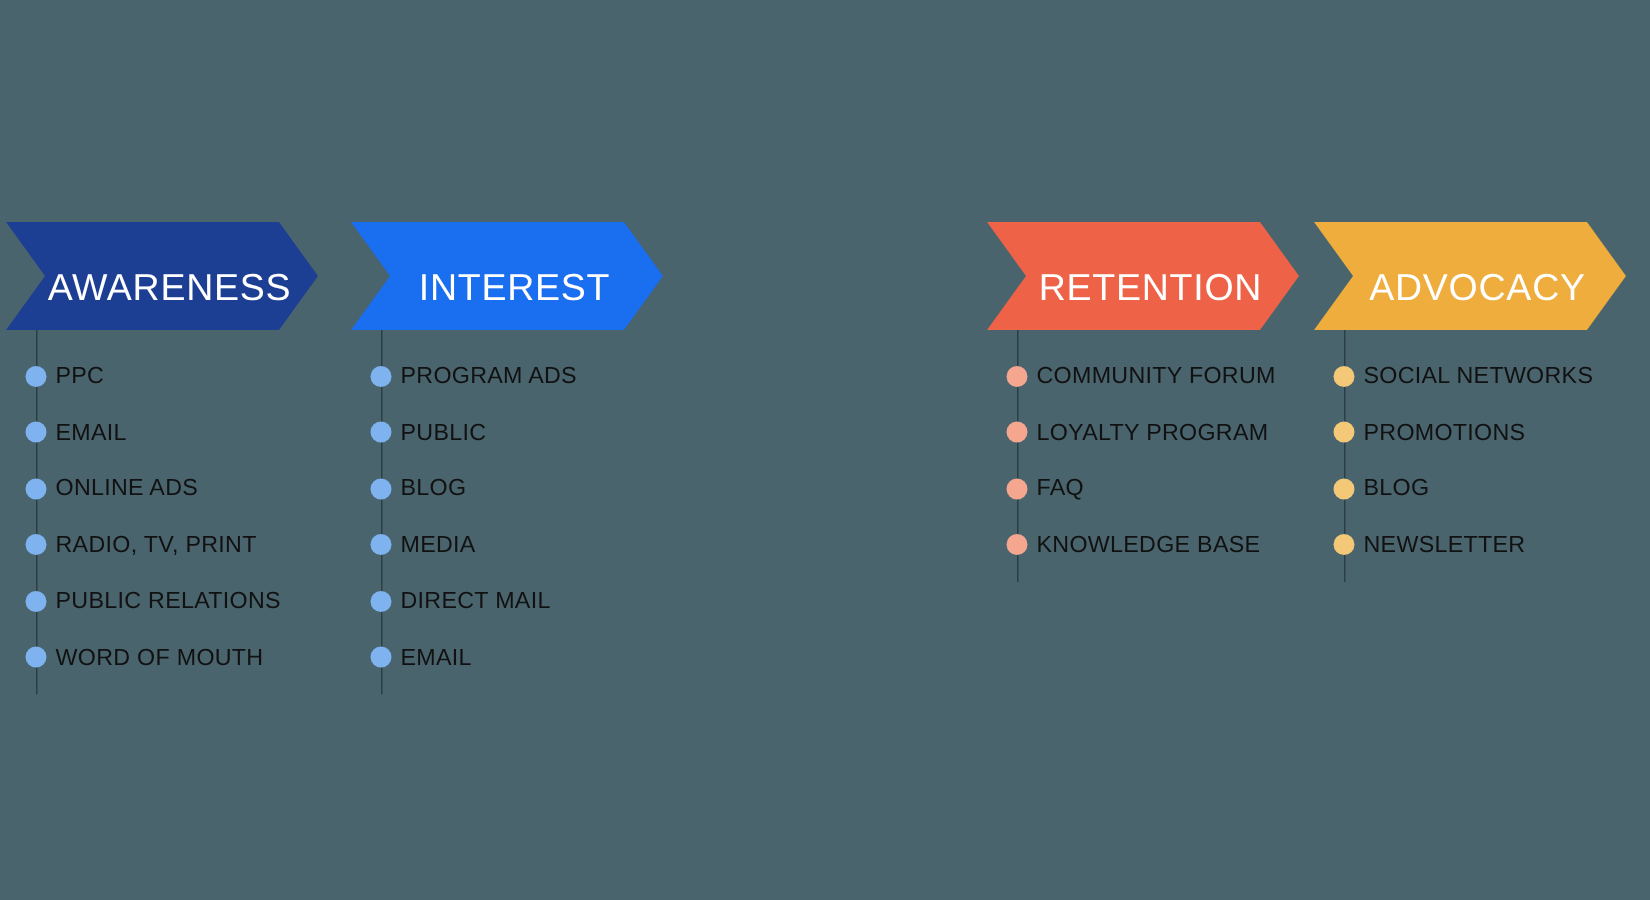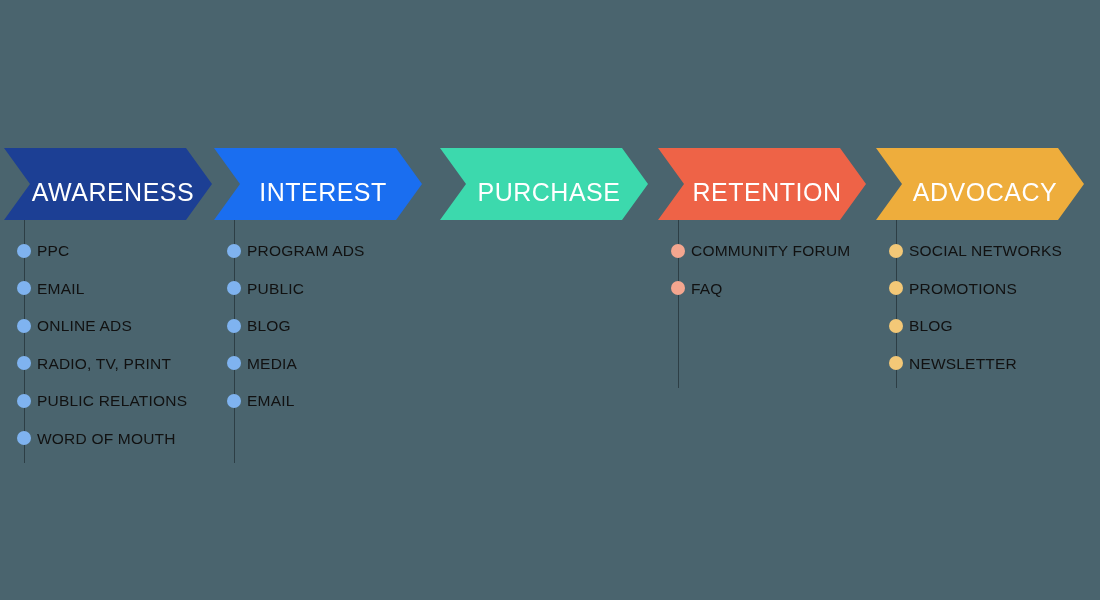--- a/index.html
+++ b/index.html
@@ -108,21 +108,21 @@
         <li class="item">
           <span class="dot" style="background: rgb(127, 179, 240);"></span>
           <span class="item-label">PUBLIC RELATIONS</span>
         </li>
         <li class="item">
           <span class="dot" style="background: rgb(127, 179, 240);"></span>
           <span class="item-label">WORD OF MOUTH</span>
         </li>
       </ul>
     </div>
-    <div class="stage" style="left: 214px;">
+    <div class="stage" style="left: 234px;">
       <div class="chev-wrap">
         <svg class="chev-svg" viewBox="0 0 208 72" preserveAspectRatio="none">
           <polygon points="0,0 182,0 208,36 182,72 0,72 26,36" fill="#1a6ef0"></polygon>
         </svg>
         <div class="chev-label">INTEREST</div>
       </div>
       <ul class="items">
         <div class="track" style="background: rgb(45, 62, 69); height: 243px;"></div>
         <li class="item">
           <span class="dot" style="background: rgb(127, 179, 240);"></span>
@@ -135,48 +135,54 @@
         <li class="item">
           <span class="dot" style="background: rgb(127, 179, 240);"></span>
           <span class="item-label">BLOG</span>
         </li>
         <li class="item">
           <span class="dot" style="background: rgb(127, 179, 240);"></span>
           <span class="item-label">MEDIA</span>
         </li>
         <li class="item">
           <span class="dot" style="background: rgb(127, 179, 240);"></span>
+          <span class="item-label">DIRECT MAIL</span>
+        </li>
+        <li class="item">
+          <span class="dot" style="background: rgb(127, 179, 240);"></span>
           <span class="item-label">EMAIL</span>
         </li>
       </ul>
     </div>
     <div class="stage" style="left: 440px;">
-      <div class="chev-wrap">
-        <svg class="chev-svg" viewBox="0 0 208 72" preserveAspectRatio="none">
-          <polygon points="0,0 182,0 208,36 182,72 0,72 26,36" fill="#3cd9ad"></polygon>
-        </svg>
-        <div class="chev-label">PURCHASE</div>
-      </div>
     </div>
     <div class="stage" style="left: 658px;">
       <div class="chev-wrap">
         <svg class="chev-svg" viewBox="0 0 208 72" preserveAspectRatio="none">
           <polygon points="0,0 182,0 208,36 182,72 0,72 26,36" fill="#ee6347"></polygon>
         </svg>
         <div class="chev-label">RETENTION</div>
       </div>
       <ul class="items">
         <div class="track" style="background: rgb(45, 62, 69); height: 168px;"></div>
         <li class="item">
           <span class="dot" style="background: rgb(244, 166, 143);"></span>
           <span class="item-label">COMMUNITY FORUM</span>
         </li>
         <li class="item">
           <span class="dot" style="background: rgb(244, 166, 143);"></span>
+          <span class="item-label">LOYALTY PROGRAM</span>
+        </li>
+        <li class="item">
+          <span class="dot" style="background: rgb(244, 166, 143);"></span>
           <span class="item-label">FAQ</span>
+        </li>
+        <li class="item">
+          <span class="dot" style="background: rgb(244, 166, 143);"></span>
+          <span class="item-label">KNOWLEDGE BASE</span>
         </li>
       </ul>
     </div>
     <div class="stage" style="left: 876px;">
       <div class="chev-wrap">
         <svg class="chev-svg" viewBox="0 0 208 72" preserveAspectRatio="none">
           <polygon points="0,0 182,0 208,36 182,72 0,72 26,36" fill="#eead3c"></polygon>
         </svg>
         <div class="chev-label">ADVOCACY</div>
       </div>

